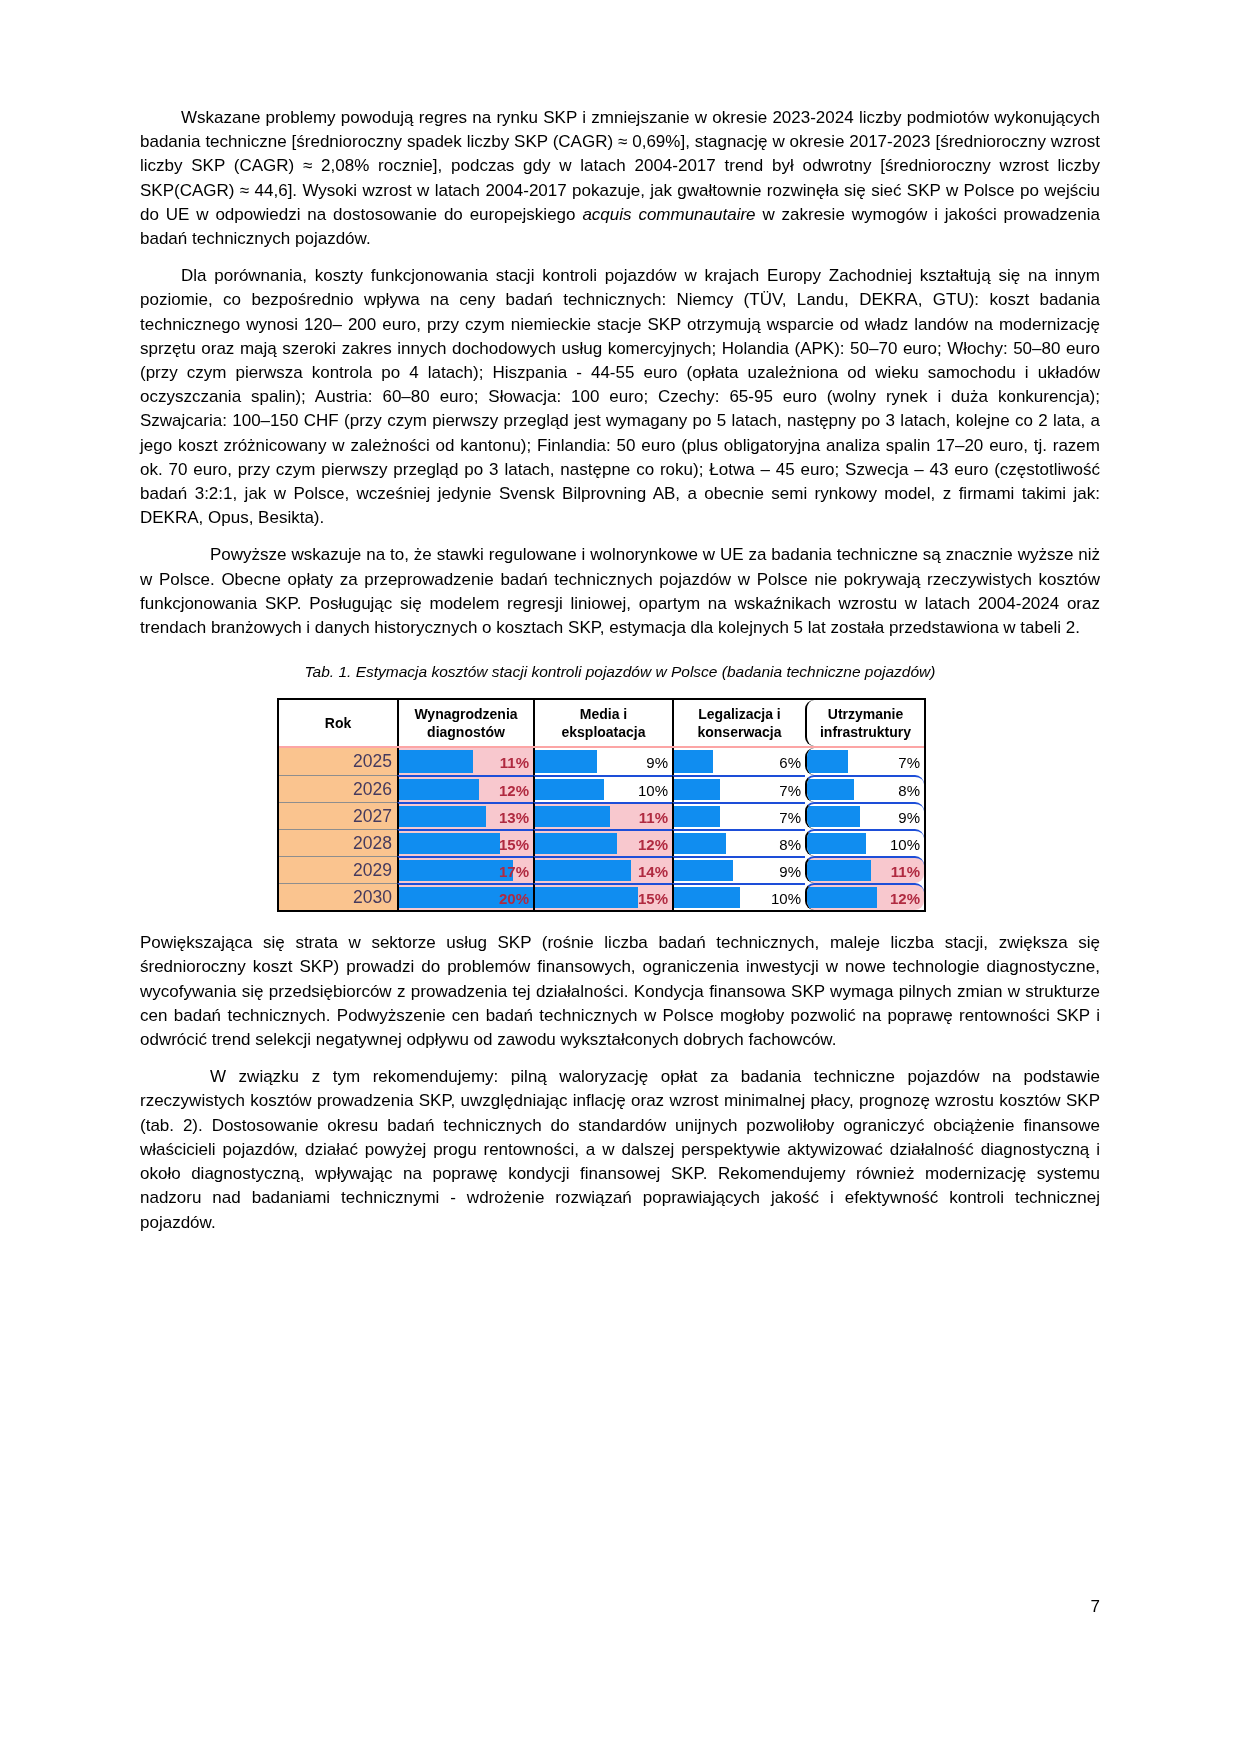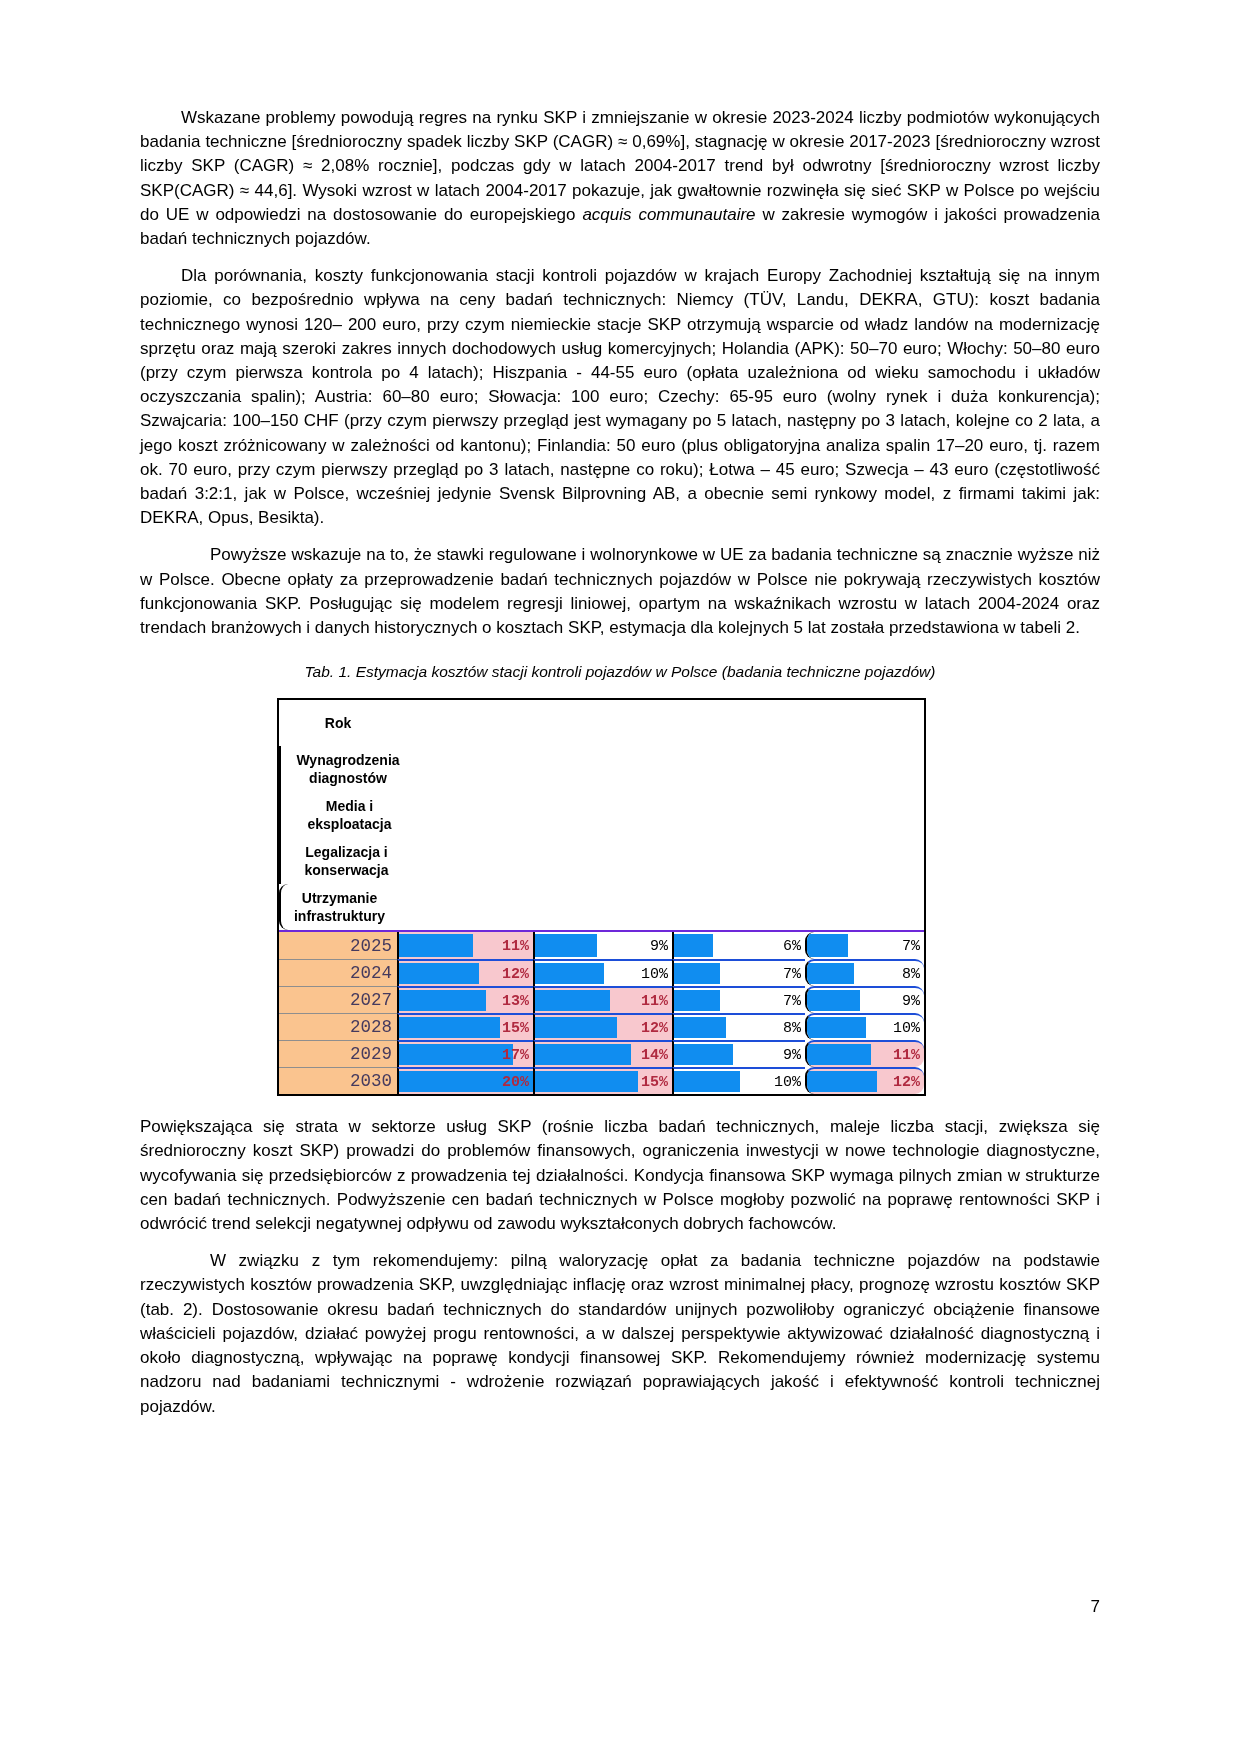--- a/index.html
+++ b/index.html
@@ -19,31 +19,31 @@
   .ind-lg{text-indent:70px;}
   .caption{
     margin:22px 0 16px 0;
     text-align:center;font-style:italic;font-size:15.5px;line-height:20px;
   }
   
   .tbl{
     display:inline-block;margin-left:137px;
     border:2px solid #000;background:#fff;
   }
-  .thead{display:flex;border-bottom:2px solid #6d28d9;flex-direction:column;}
+  .thead{display:flex;border-bottom:2px solid #fca5a5;}
   .trow{display:flex;}
   .hcell{
     box-sizing:border-box;height:46px;
     display:flex;align-items:center;justify-content:center;
     text-align:center;font-weight:bold;font-size:14px;line-height:1.3;
     background:#fff;
   }
   .hcell + .hcell{border-left:2px solid #000;}
   .c0{width:118px;} .c1{width:136px;} .c2{width:139px;} .c3{width:133px;} .c4{width:119px;border-radius:9px;}
-  .tbody .trow{height:27px;font-family:Liberation Mono, monospace;}
+  .tbody .trow{height:27px;}
   .ycell{
     box-sizing:border-box;
     background:var(--orange,#FAC48F);color:var(--yeartext,#453A5E);
     display:flex;align-items:center;justify-content:flex-end;
     padding-right:5px;font-size:17.5px;
     border-top:1px solid #8e8e8e;
   }
   .dcell{
     box-sizing:border-box;position:relative;background:#fff;
     border-left:2px solid #000;border-top:2px solid #1d4ed8;
@@ -102,21 +102,21 @@
             <div class="dcell c3">
               <div class="bar" style="width: 30%;"></div>
               <span class="lab">6%</span>
             </div>
             <div class="dcell c4">
               <div class="bar" style="width: 35%;"></div>
               <span class="lab">7%</span>
             </div>
           </div>
           <div class="trow">
-            <div class="ycell c0">2024</div>
+            <div class="ycell c0">2026</div>
             <div class="dcell c1 hl">
               <div class="bar" style="width: 60%;"></div>
               <span class="lab">12%</span>
             </div>
             <div class="dcell c2">
               <div class="bar" style="width: 50%;"></div>
               <span class="lab">10%</span>
             </div>
             <div class="dcell c3">
               <div class="bar" style="width: 35%;"></div>

